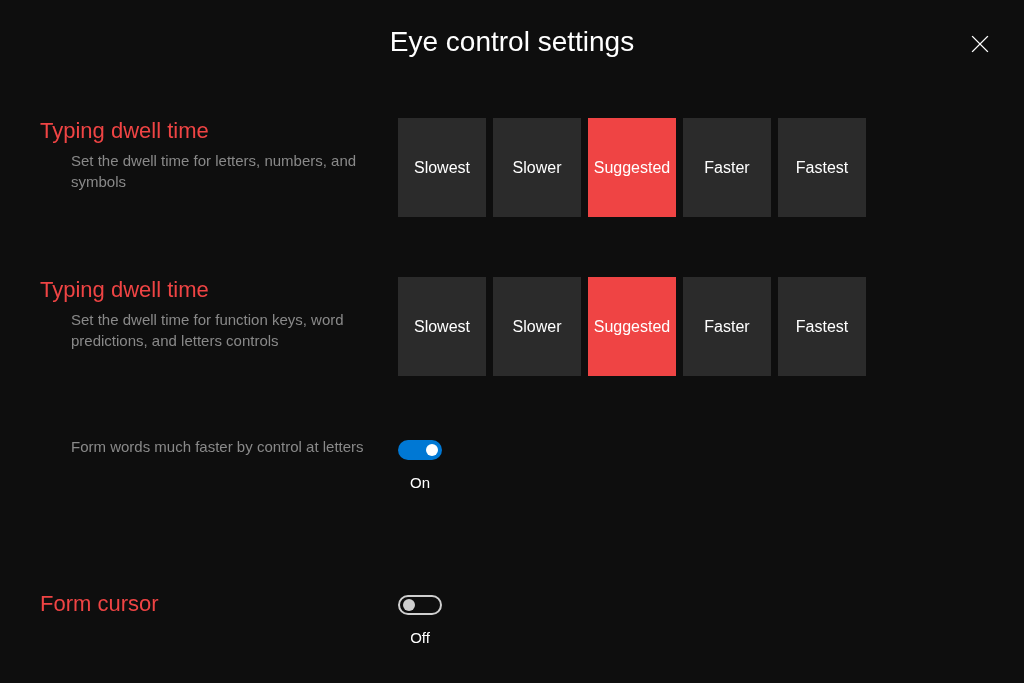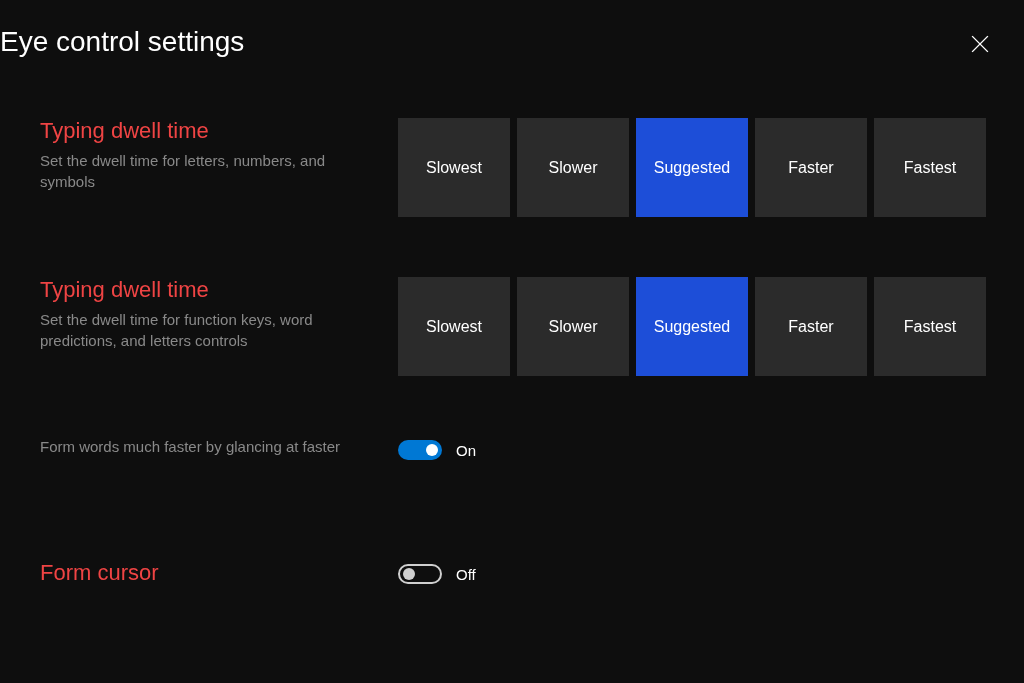--- a/index.html
+++ b/index.html
@@ -11,20 +11,21 @@
       width: 1024px;
       height: 683px;
       background: #0e0e0e;
       font-family: "Segoe UI", -apple-system, sans-serif;
       color: #ffffff;
       overflow: hidden;
     }
     .header {
       position: relative;
       padding: 26px 0 0 0;
+      text-align: center;
     }
     .page-title {
       font-size: 28px;
       font-weight: 300;
       color: #ffffff;
     }
     .close-btn {
       position: absolute;
       right: 28px;
       top: 28px;
@@ -60,46 +61,48 @@
       font-size: 22px;
       font-weight: 400;
       color: #ef4444;
       margin-bottom: 6px;
     }
     .setting-desc {
       font-size: 15px;
       font-weight: 400;
       color: #898989;
       line-height: 1.4;
+      margin-left: 31px;
     }
     .options-group {
       display: flex;
       gap: 7px;
     }
     .option-btn {
-      width: 112px;
+      width: 88px;
       height: 99px;
       background: #2b2b2b;
       display: flex;
       align-items: center;
       justify-content: center;
       font-size: 16px;
       color: #ffffff;
       cursor: pointer;
       border: none;
       font-family: inherit;
     }
     .option-btn.selected {
-      background: #1d4ed8;
+      background: #ef4444;
     }
     .toggle-wrap {
       display: flex;
       align-items: center;
       gap: 14px;
       padding-top: 4px;
+      flex-direction: column;
     }
     .toggle {
       width: 44px;
       height: 20px;
       border-radius: 10px;
       position: relative;
       cursor: pointer;
     }
     .toggle.on {
       background: #0078d4;
@@ -167,21 +170,21 @@
         <button class="option-btn">Slowest</button>
         <button class="option-btn">Slower</button>
         <button class="option-btn selected">Suggested</button>
         <button class="option-btn">Faster</button>
         <button class="option-btn">Fastest</button>
       </div>
   </div>
 
   <div class="setting-row toggle-row">
     <div class="setting-label">
-      <div class="setting-desc">Form words much faster by glancing at faster</div>
+      <div class="setting-desc">Form words much faster by control at letters</div>
     </div>
     <div class="toggle-wrap">
       <div class="toggle on">
         <div class="knob"></div>
       </div>
       <span class="toggle-label">On</span>
     </div>
   </div>
 
   <div class="setting-row">

